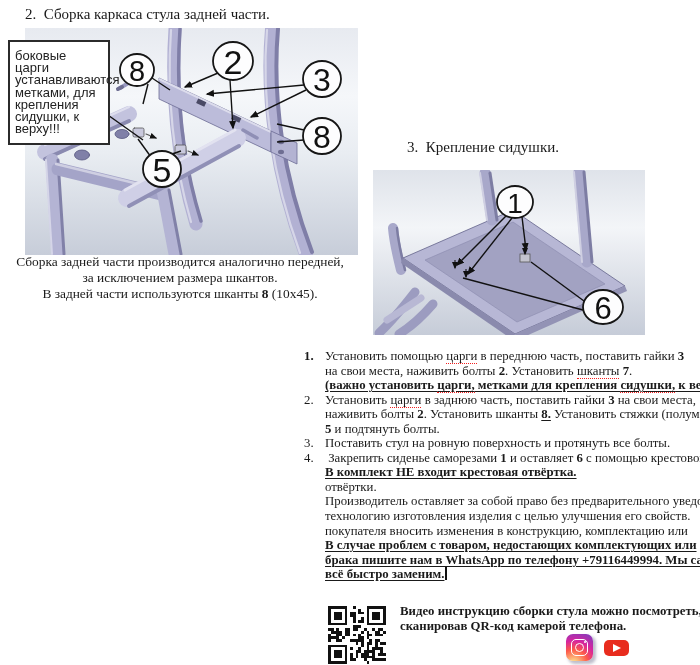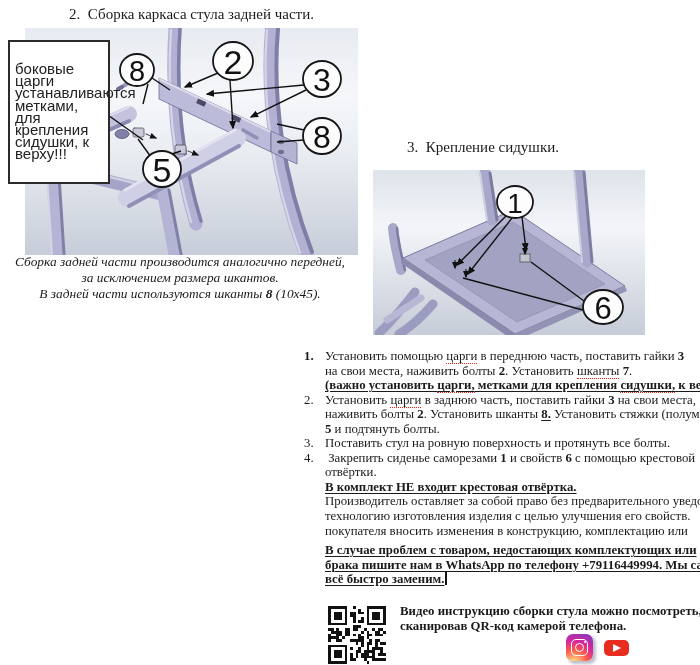--- a/index.html
+++ b/index.html
@@ -1,32 +1,32 @@
 <!DOCTYPE html>
 <html><head>
 <meta charset="utf-8">
 <style>
   html,body{margin:0;padding:0;background:#888;}
   .page{position:relative;width:700px;height:665px;background:#ffffff;overflow:hidden;
         font-family:"Liberation Serif",serif;color:#1a1a1a;margin:0 auto;}
   .abs{position:absolute;}
   .heading{font-size:15px;font-weight:400;}
-  .h2{left:25px;top:6px;width:333px;text-align:center;}
+  .h2{left:25px;top:6px;width:333px;text-align:left;}
   .h3{left:407px;top:139px;}
-  .notebox{left:8px;top:40px;width:88px;padding:21px 5px;border:2px solid #2b2b2b;background:#fff;
-           font-family:"Liberation Sans",sans-serif;font-size:15px;line-height:12.2px;color:#222;}
-  .caption{left:0;top:254px;width:360px;text-align:center;font-size:13.4px;line-height:15.8px;font-style:italic;}
+  .notebox{left:8px;top:40px;width:88px;padding:8px 5px;border:2px solid #2b2b2b;background:#fff;
+           font-family:"Liberation Sans",sans-serif;font-size:13px;line-height:12.2px;color:#222;}
+  .caption{left:0;top:254px;width:360px;text-align:center;font-size:13.4px;line-height:15.8px;}
   .list{left:296px;top:349px;width:404px;font-size:12.8px;line-height:14.55px;}
   .item{position:relative;padding-left:29px;}
   .num{position:absolute;left:8px;top:0;}
   .ln{white-space:nowrap;height:14.55px;}
   .b{font-weight:bold;}
   .bu{font-weight:bold;text-decoration:underline;text-decoration-thickness:1.2px;text-underline-offset:1.5px;font-family:Liberation Serif, serif;}
   .sp{border-bottom:1.5px dotted #f32020;}
-  .warranty{margin-top:5px;padding-left:29px;}
+  .warranty{padding-left:29px;}
   .cursor{display:inline-block;width:1.6px;height:13px;background:#111;vertical-align:-2px;margin-left:1px;}
   .qr-caption{left:400px;top:603px;font-size:12.8px;font-weight:bold;line-height:17px;}
   .ig{left:566px;top:634px;width:27px;height:27px;border-radius:7px;
       background:radial-gradient(circle at 28% 110%, #fdf497 0%, #fd5949 40%, #d6249f 65%, #8a3ab9 92%);
       box-shadow:2.5px 2.5px 3px rgba(110,110,140,.45);}
   .ig .cam{position:absolute;left:5px;top:5px;right:5px;bottom:5px;border:1.6px solid #fff;border-radius:5px;}
   .ig .lens{position:absolute;left:9px;top:9px;width:9px;height:9px;border:1.6px solid #fff;border-radius:50%;box-sizing:border-box;}
   .ig .dot{position:absolute;right:7px;top:7px;width:2px;height:2px;background:#fff;border-radius:50%;}
   .yt{left:604px;top:640px;width:25px;height:16px;background:#e82c1e;border-radius:5px;}
   .yt .tri{position:absolute;left:9px;top:4px;width:0;height:0;
@@ -224,23 +224,23 @@
       <div class="ln"><span>Установить </span><span class="sp">царги</span><span> в заднюю часть, поставить гайки </span><span class="b">3</span><span> на свои места,</span></div>
       <div class="ln"><span>наживить болты </span><span class="b">2</span><span>. Установить шканты </span><span class="bu">8.</span><span> Установить стяжки (полумесяцы)</span></div>
       <div class="ln"><span class="b">5</span><span> и подтянуть болты.</span></div>
     </div>
     <div class="item">
       <span class="num"><span>3.</span></span>
       <div class="ln"><span>Поставить стул на ровную поверхность и протянуть все болты.</span></div>
     </div>
     <div class="item">
       <span class="num"><span>4.</span></span>
-      <div class="ln"><span>&nbsp;Закрепить сиденье саморезами </span><span class="b">1</span><span> и свойств </span><span class="b">6</span><span> с помощью крестовой</span></div>
+      <div class="ln"><span>&nbsp;Закрепить сиденье саморезами </span><span class="b">1</span><span> и оставляет </span><span class="b">6</span><span> с помощью крестовой</span></div>
+      <div class="ln"><span class="bu">В комплект НЕ входит крестовая отвёртка.</span></div>
       <div class="ln"><span>отвёртки.</span></div>
-      <div class="ln"><span class="bu">В комплект НЕ входит крестовая отвёртка.</span></div>
       <div class="ln"><span>Производитель оставляет за собой право без предварительного уведомления</span></div>
       <div class="ln"><span>технологию изготовления изделия с целью улучшения его свойств.</span></div>
       <div class="ln"><span>покупателя вносить изменения в конструкцию, комплектацию или</span></div>
     </div>
     <div class="warranty">
       <div class="ln"><span class="bu">В случае проблем с товаром, недостающих комплектующих или</span></div>
       <div class="ln"><span class="bu">брака пишите нам в WhatsApp по телефону +79116449994. Мы сами</span></div>
       <div class="ln"><span><span class="bu">всё быстро заменим.</span></span><span class="cursor"></span></div>
     </div>
   </div>

